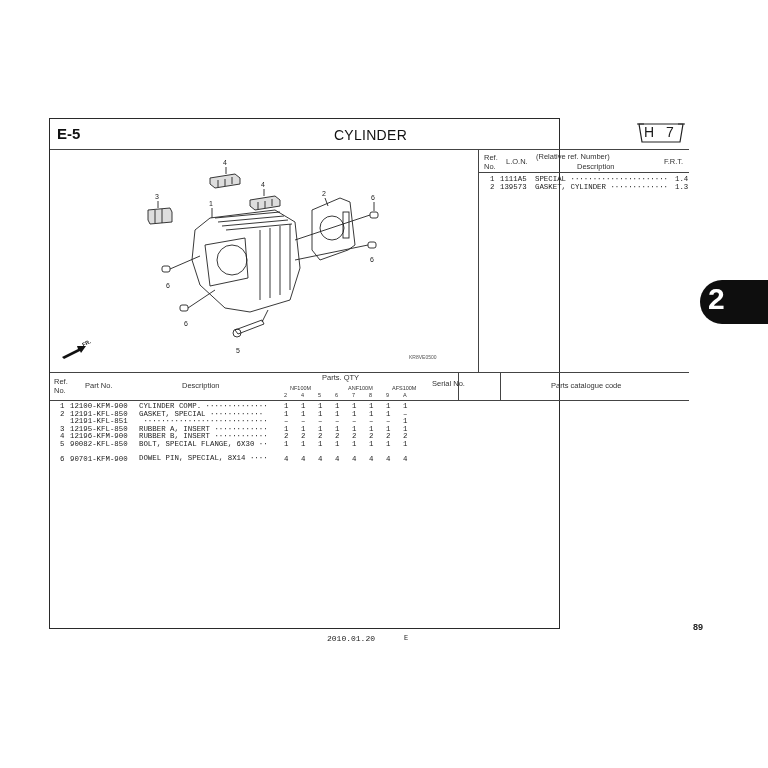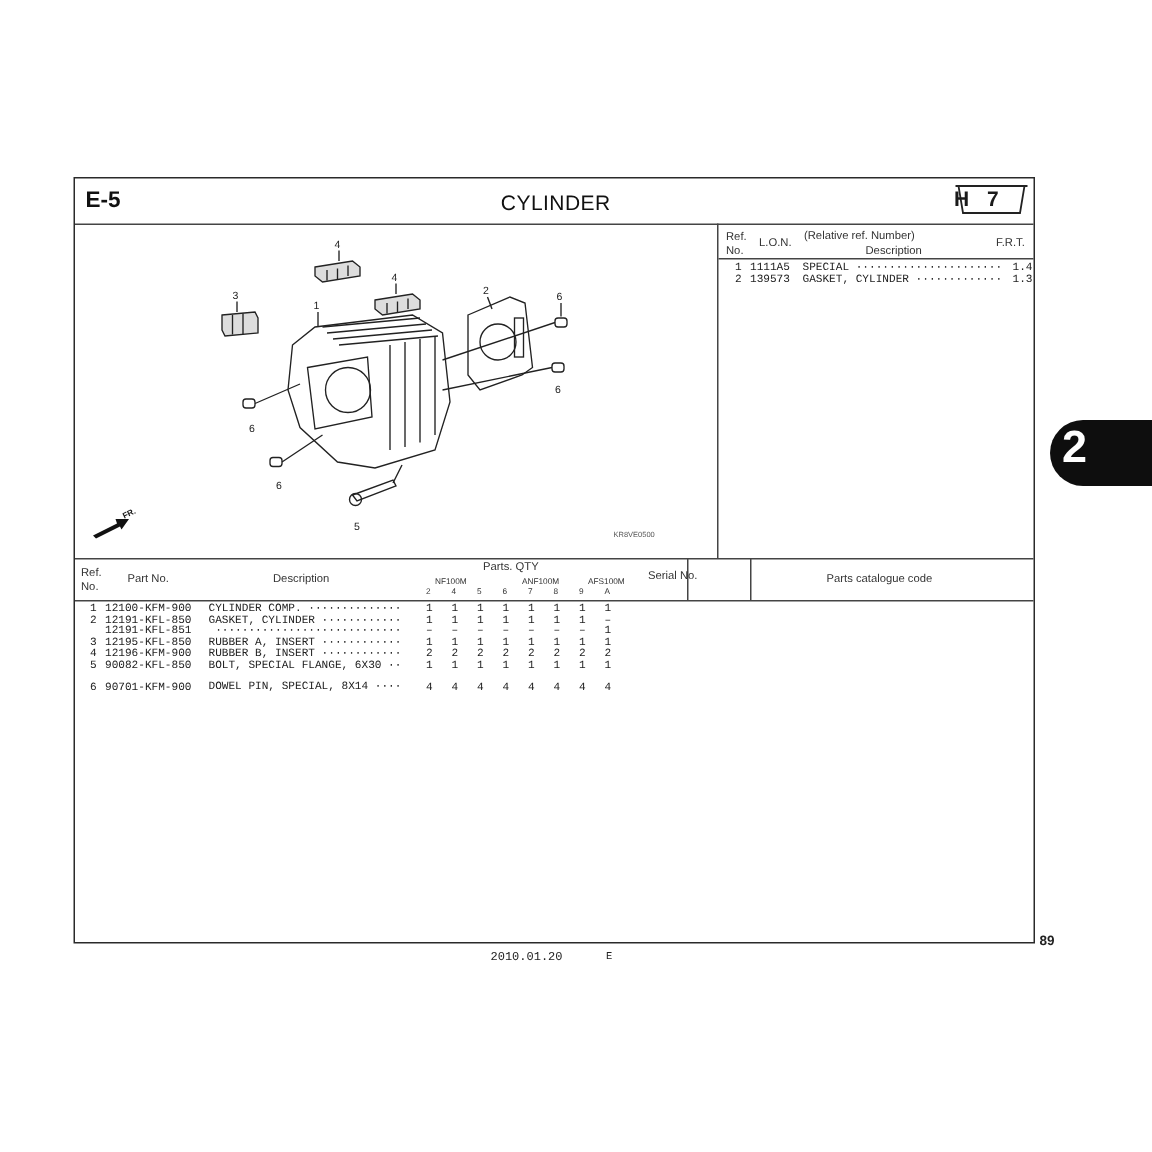--- a/index.html
+++ b/index.html
@@ -1,24 +1,24 @@
 <!DOCTYPE html>
 <html><head>
 <meta charset="utf-8">
 <style>
   html, body { margin: 0; padding: 0; background: #ffffff; }
   body { width: 768px; height: 768px; position: relative; overflow: hidden; font-family: "Liberation Sans", sans-serif; color: #1a1a1a; }
-  .frame { position: absolute; left: 49px; top: 118px; width: 641px; height: 511px; border: 1.5px solid #2a2a2a; box-sizing: border-box; }
+  .frame { position: absolute; left: 49px; top: 118px; width: 511px; height: 511px; border: 1.5px solid #2a2a2a; box-sizing: border-box; }
   .hline { position: absolute; height: 0; border-top: 1px solid #444; }
   .vline { position: absolute; width: 0; border-left: 1px solid #444; }
   .abs { position: absolute; white-space: pre; }
   .page-code { left: 7px; top: 6px; font-size: 15px; font-weight: bold; color: #111; }
   .page-title { left: 0; width: 641px; top: 8px; text-align: center; font-size: 14px; letter-spacing: 0.3px; color: #111; }
   .badge { position: absolute; left: 586px; top: 3px; width: 50px; height: 22px; }
-  .badge-text { position: absolute; left: 0; top: 2px; width: 50px; text-align: left; font-size: 14px; font-weight: bold; letter-spacing: 4px; }
+  .badge-text { position: absolute; left: 0; top: 2px; width: 50px; text-align: center; font-size: 14px; font-weight: normal; letter-spacing: 4px; }
   .hdr-small { font-size: 7.5px; color: #333; line-height: 9px; }
   .mono { font-family: "Liberation Mono", monospace; font-size: 7.4px; color: #222; line-height: 7.4px; }
   .qhdr { font-size: 5.5px; color: #333; }
   .diagram { position: absolute; left: 0; top: 31px; width: 429px; height: 222px; }
   .tab-side { position: absolute; left: 700px; top: 280px; width: 68px; height: 44px; background: #0e0e0e; border-radius: 22px 0 0 22px; }
   .tab-side span { position: absolute; left: 8px; top: 2px; font-size: 30px; font-weight: bold; color: #fff; }
   .page-num { left: 693px; top: 622px; font-size: 9px; font-weight: bold; color: #222; }
   .footer-date { left: 327px; top: 634px; font-family: "Liberation Mono", monospace; font-size: 8px; color: #222; }
   .footer-e { left: 404px; top: 634px; font-family: "Liberation Mono", monospace; font-size: 7px; color: #222; }
 </style>
@@ -165,21 +165,21 @@
         <div class="abs mono" style="left: 268px; top: 284px;">1</div>
         <div class="abs mono" style="left: 285px; top: 284px;">1</div>
         <div class="abs mono" style="left: 302px; top: 284px;">1</div>
         <div class="abs mono" style="left: 319px; top: 284px;">1</div>
         <div class="abs mono" style="left: 336px; top: 284px;">1</div>
         <div class="abs mono" style="left: 353px; top: 284px;">1</div>
       </div>
       <div>
         <div class="abs mono" style="left: 10px; top: 291.5px;">2</div>
         <div class="abs mono" style="left: 20px; top: 291.5px;">12191-KFL-850</div>
-        <div class="abs mono" style="left: 89px; top: 291.5px;">GASKET, CYLINDER ············</div>
+        <div class="abs mono" style="left: 89px; top: 291.5px;">GASKET, SPECIAL ············</div>
         <div class="abs mono" style="left: 234px; top: 291.5px;">1</div>
         <div class="abs mono" style="left: 251px; top: 291.5px;">1</div>
         <div class="abs mono" style="left: 268px; top: 291.5px;">1</div>
         <div class="abs mono" style="left: 285px; top: 291.5px;">1</div>
         <div class="abs mono" style="left: 302px; top: 291.5px;">1</div>
         <div class="abs mono" style="left: 319px; top: 291.5px;">1</div>
         <div class="abs mono" style="left: 336px; top: 291.5px;">1</div>
         <div class="abs mono" style="left: 353px; top: 291.5px;">–</div>
       </div>
       <div>

